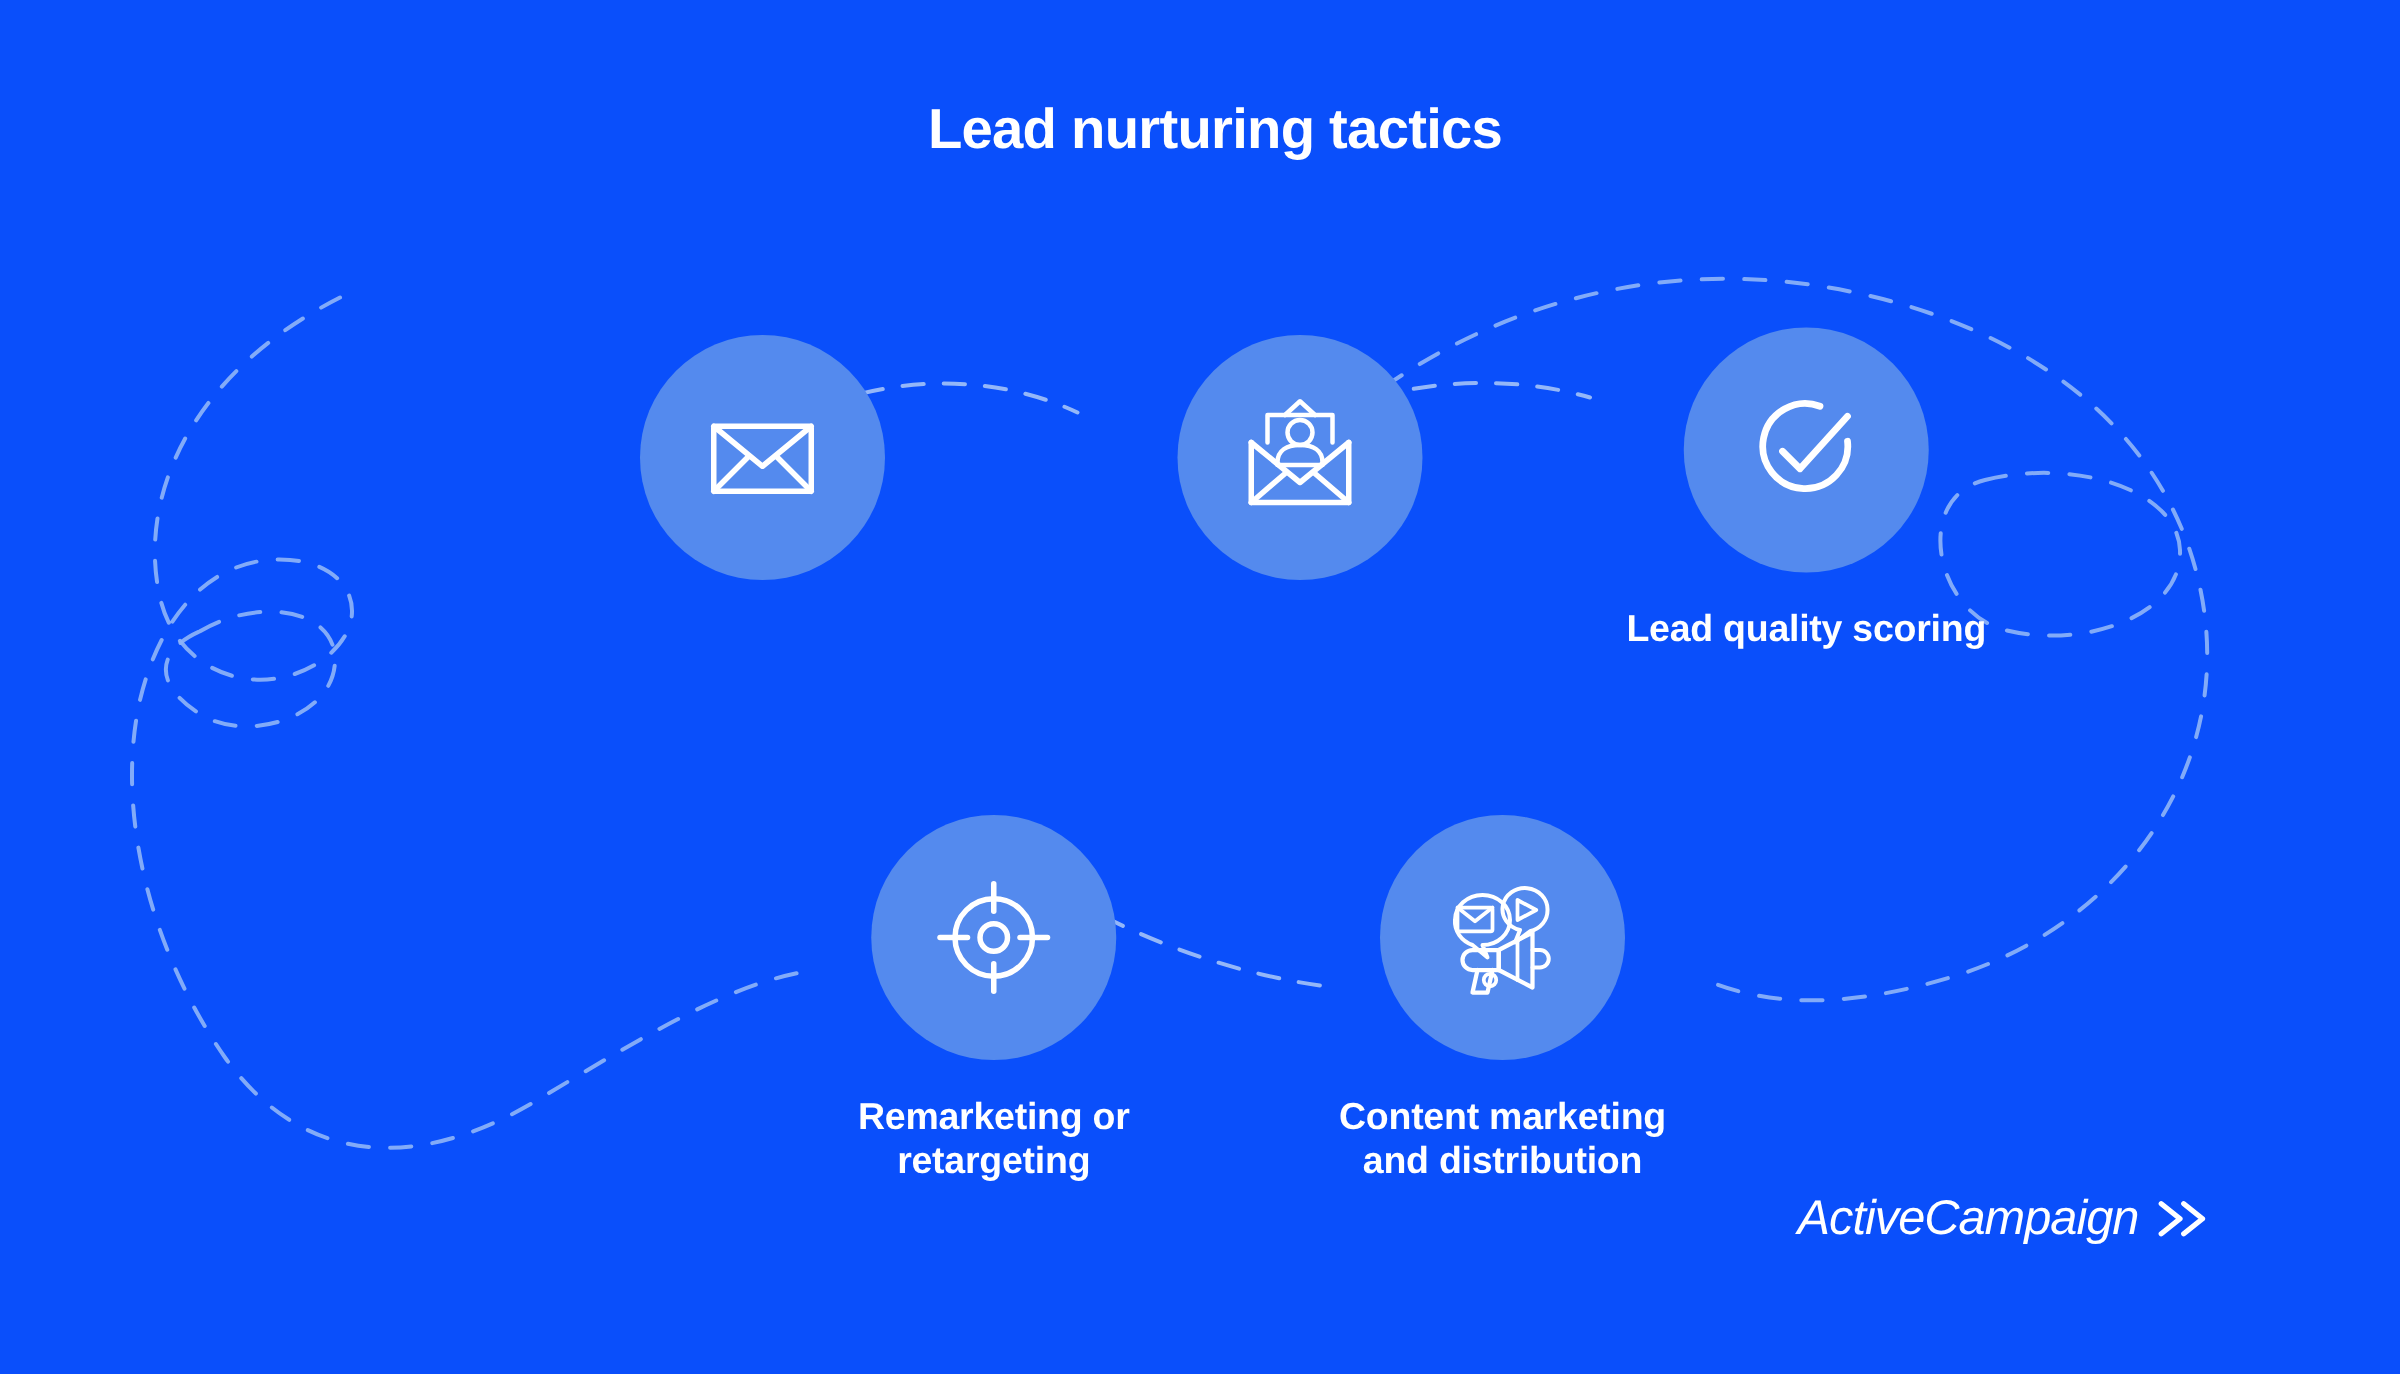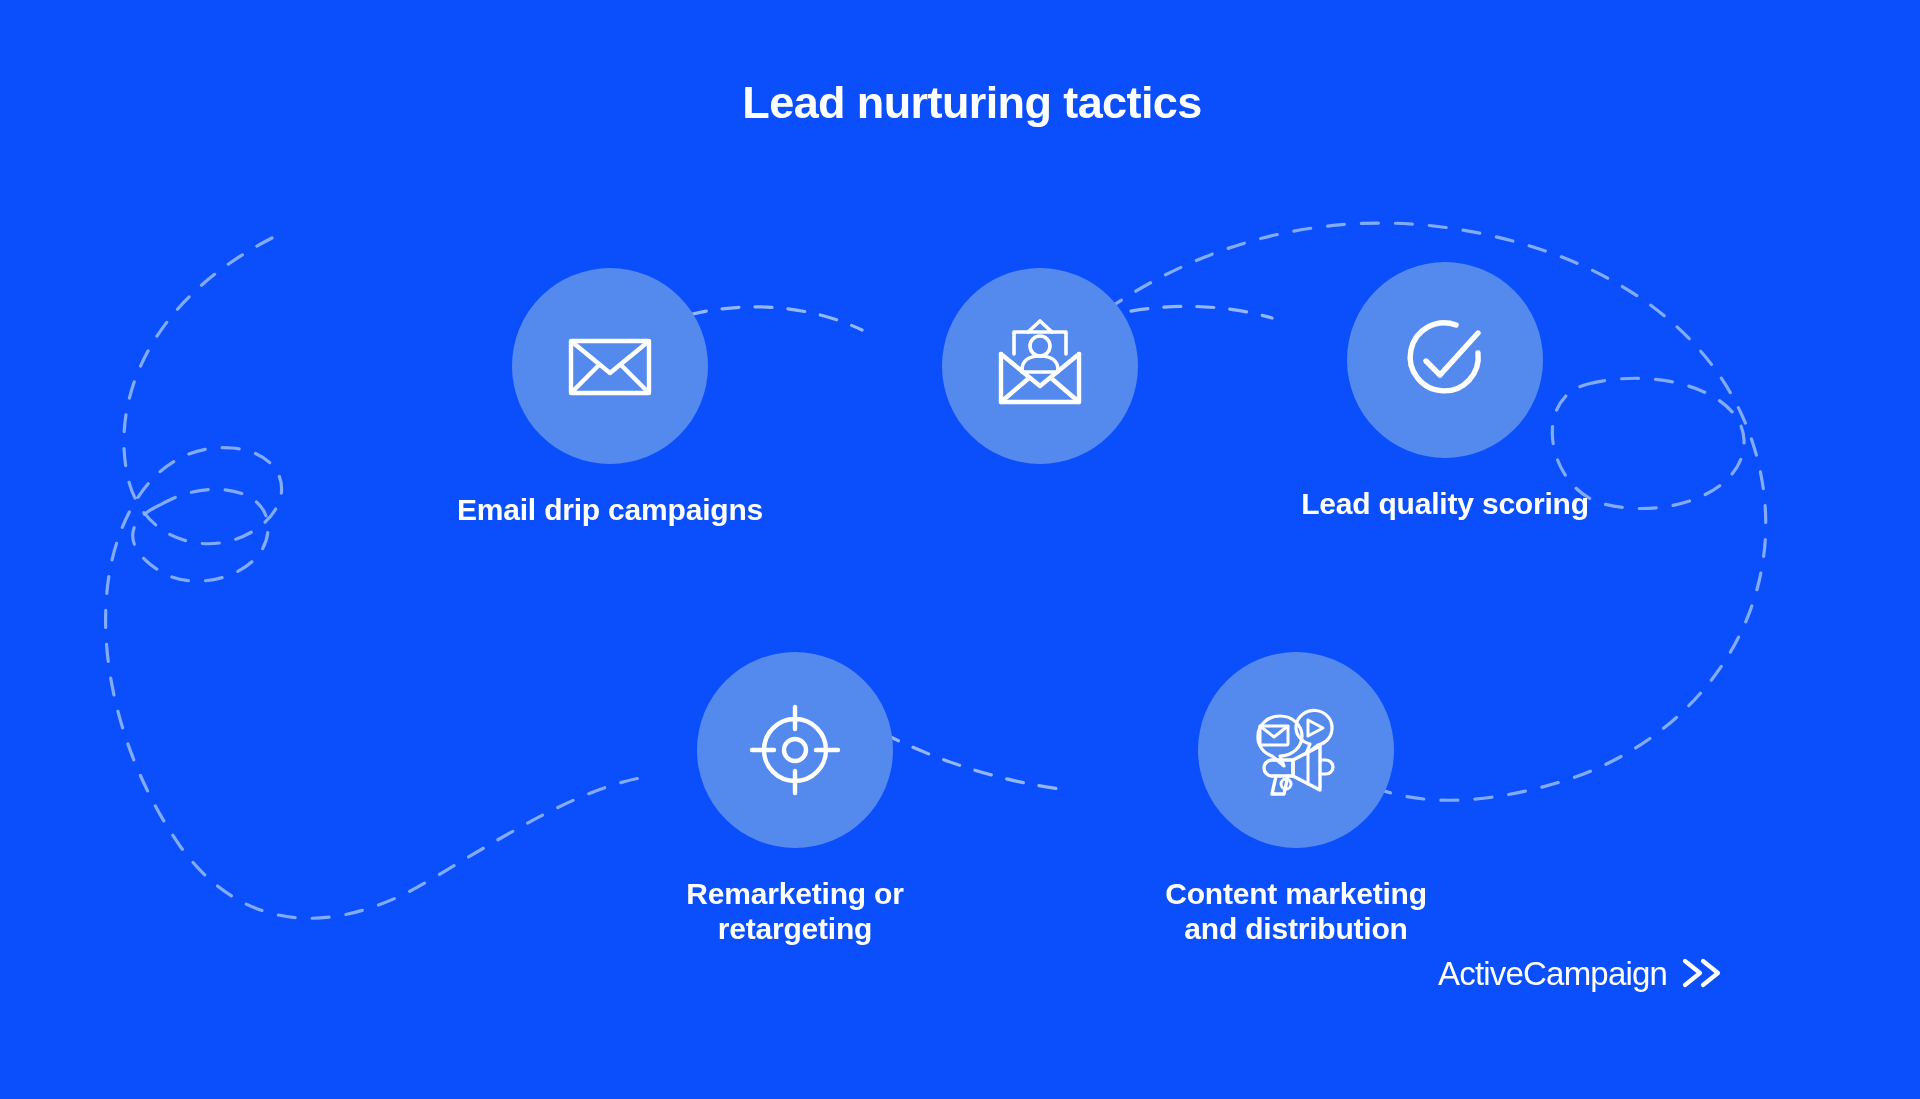--- a/index.html
+++ b/index.html
@@ -106,38 +106,39 @@
     white-space: pre-line;
     letter-spacing: -0.2px;
   }
 
   
   #tactic-0 { left: 390px;  top: 268px; width: 440px; }
   #tactic-0 .circle { align-self: center; }
   #tactic-1 { left: 850px;  top: 268px; width: 380px; }
   #tactic-2 { left: 1245px; top: 262px; width: 400px; justify-content: center; }
   #tactic-3 { left: 605px;  top: 652px; width: 380px; }
-  #tactic-4 { left: 1096px; top: 652px; width: 400px; }
+  #tactic-4 { left: 1002px; top: 652px; width: 400px; }
 
   
   #logo {
     position: absolute;
     left: 1438px;
     top: 955px;
     display: flex;
     align-items: center;
     gap: 14px;
     color: #ffffff;
   }
   #logo-text {
-    font-size: 33px;
+    font-size: 39px;
     font-weight: 400;
     letter-spacing: -0.8px;
     line-height: 1;
     white-space: nowrap;
+    font-style: italic;
   }
   #logo-chevrons {
     display: block;
   }
 </style>
 </head>
 <body>
 
 <div id="stage">
 
@@ -179,21 +180,20 @@
 
   <div class="tactic" id="tactic-0">
     <div class="circle">
       <svg width="110" height="110" viewBox="0 0 110 110">
         <rect class="icon-stroke" x="16" y="30" width="78" height="52" rx="1.5"></rect>
         <path class="icon-stroke" d="M 16,30 L 55,62 L 94,30"></path>
         <path class="icon-stroke" d="M 16,82 L 44,54"></path>
         <path class="icon-stroke" d="M 94,82 L 66,54"></path>
       </svg>
     </div>
-    <div class="tactic-label">Email drip campaigns</div>
   </div>
 
   <div class="tactic" id="tactic-1">
     <div class="circle">
       <svg width="112" height="112" viewBox="0 0 112 112">
 
         <path class="icon-stroke-thin" d="M 30,44 L 30,22 L 82,22 L 82,44"></path>
 
         <circle class="icon-stroke-thin" cx="56" cy="36" r="10"></circle>
 

